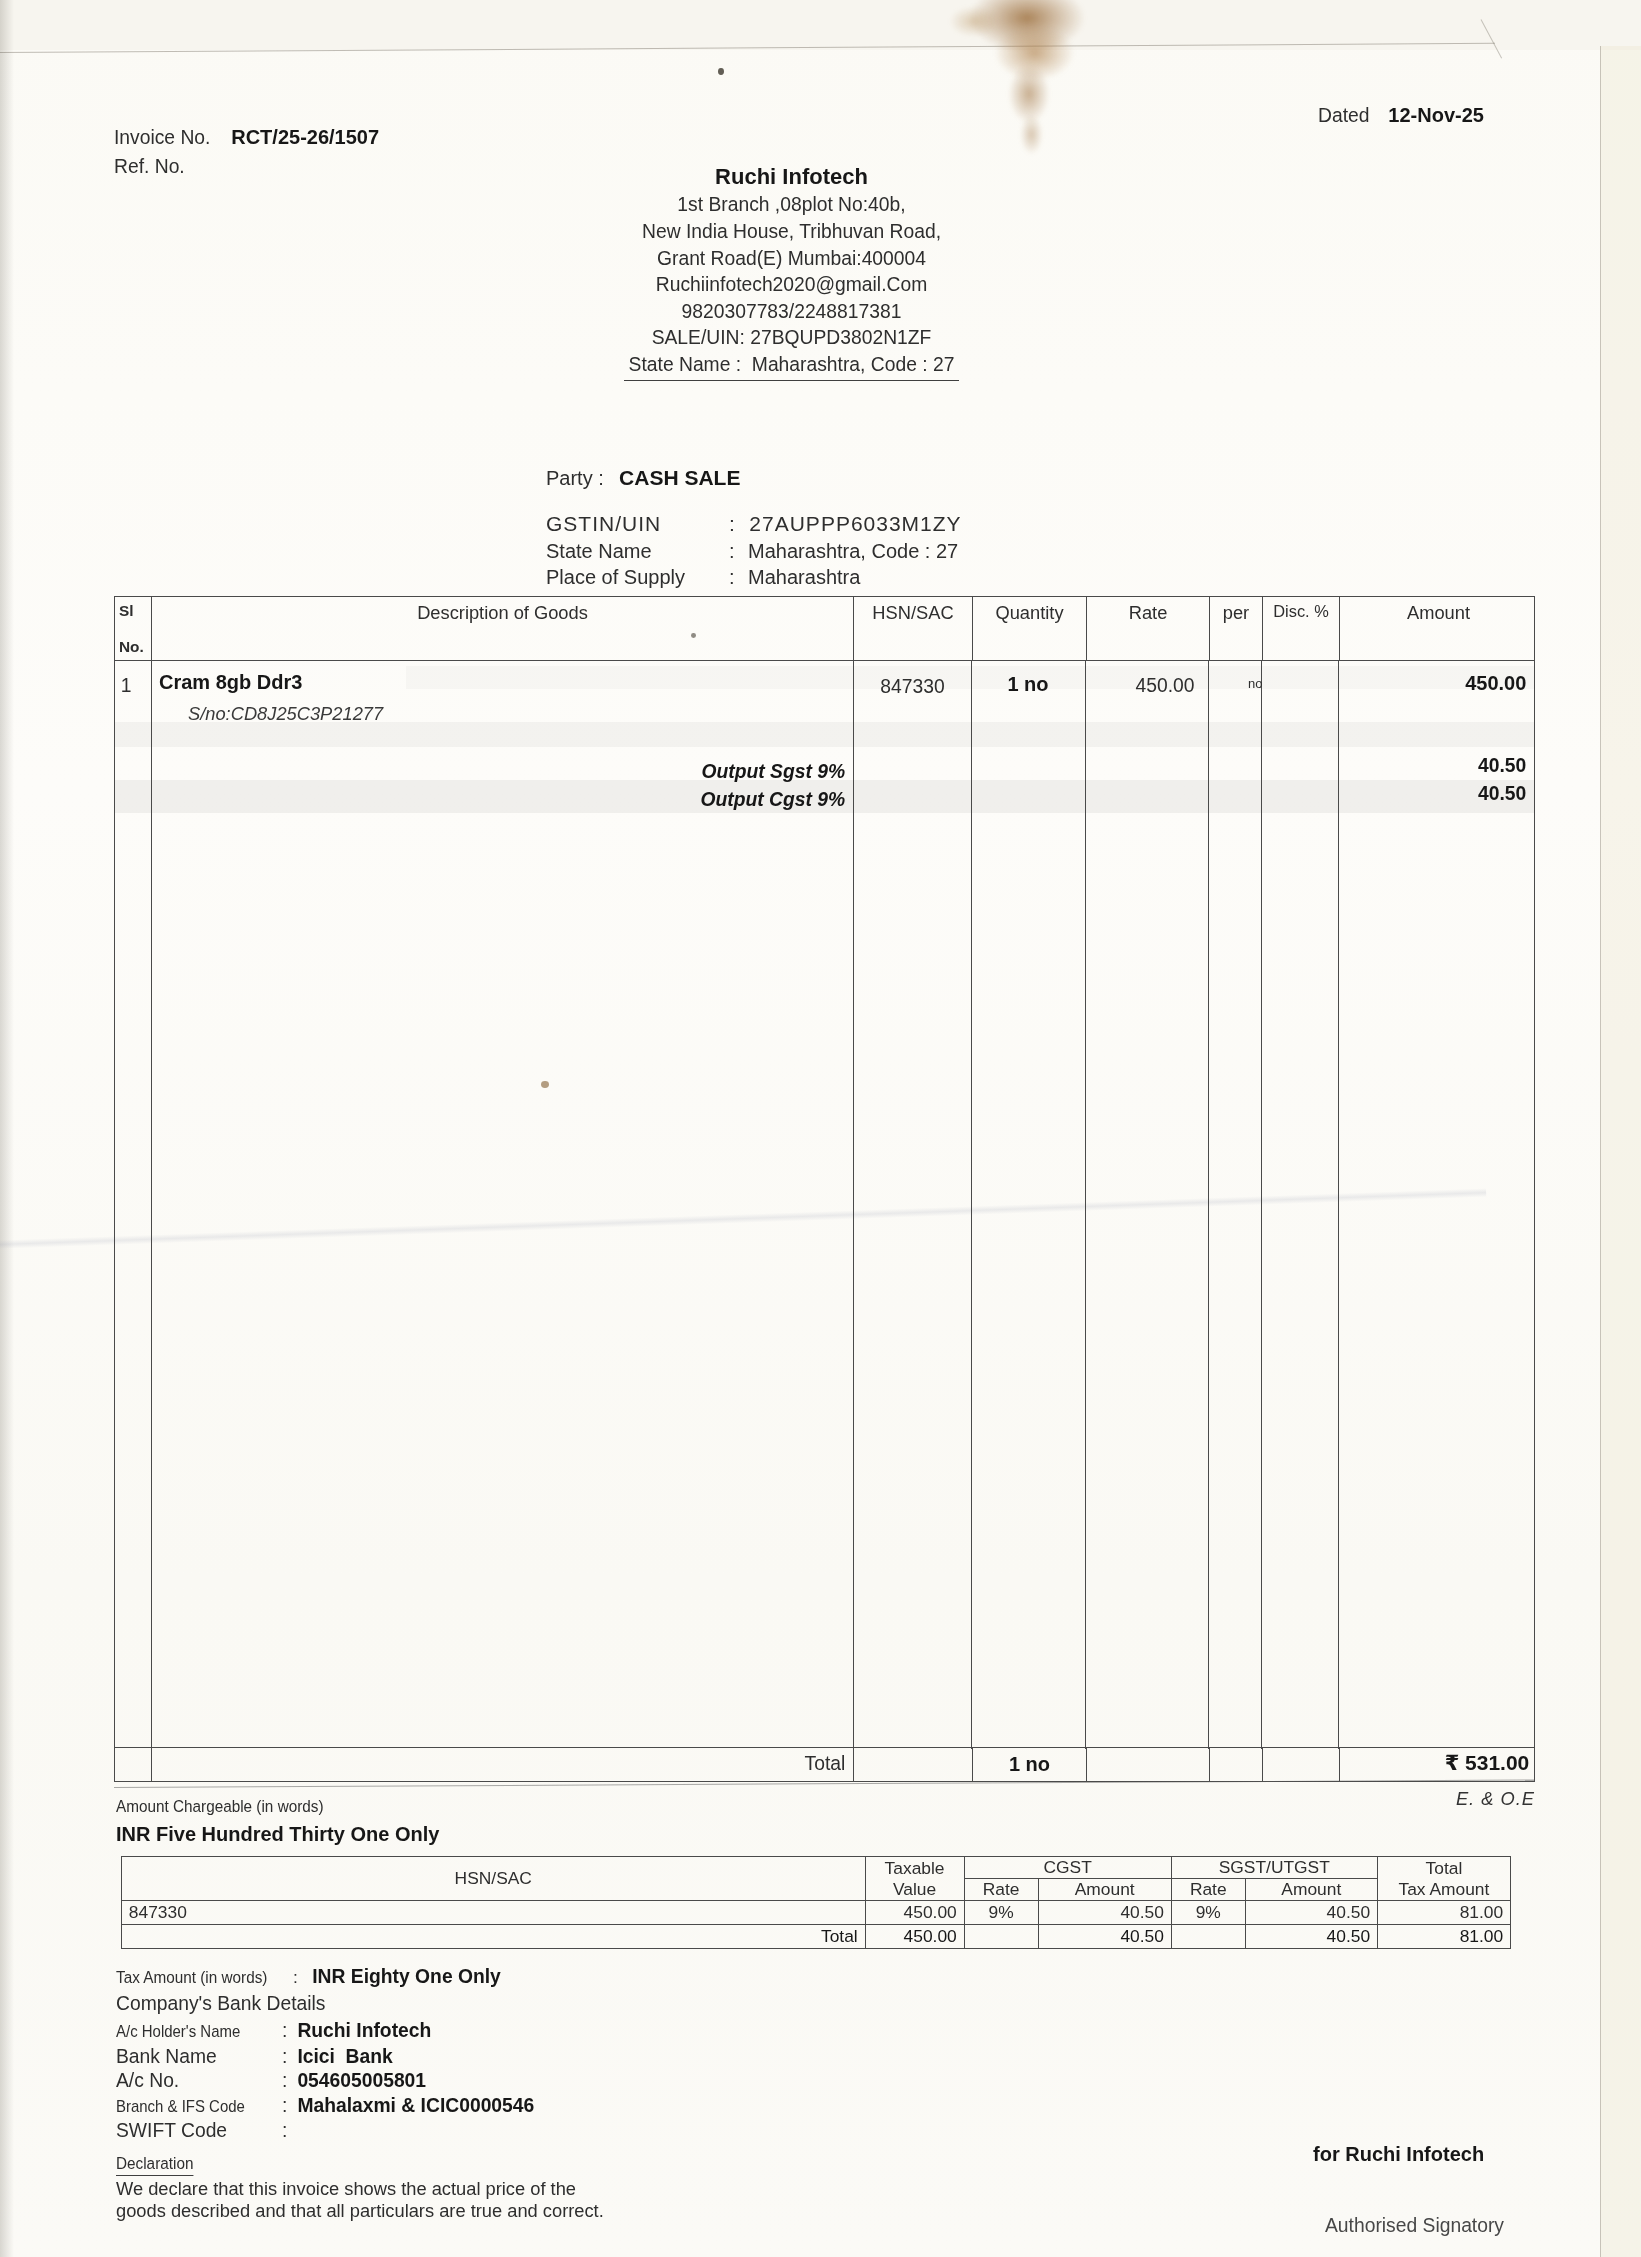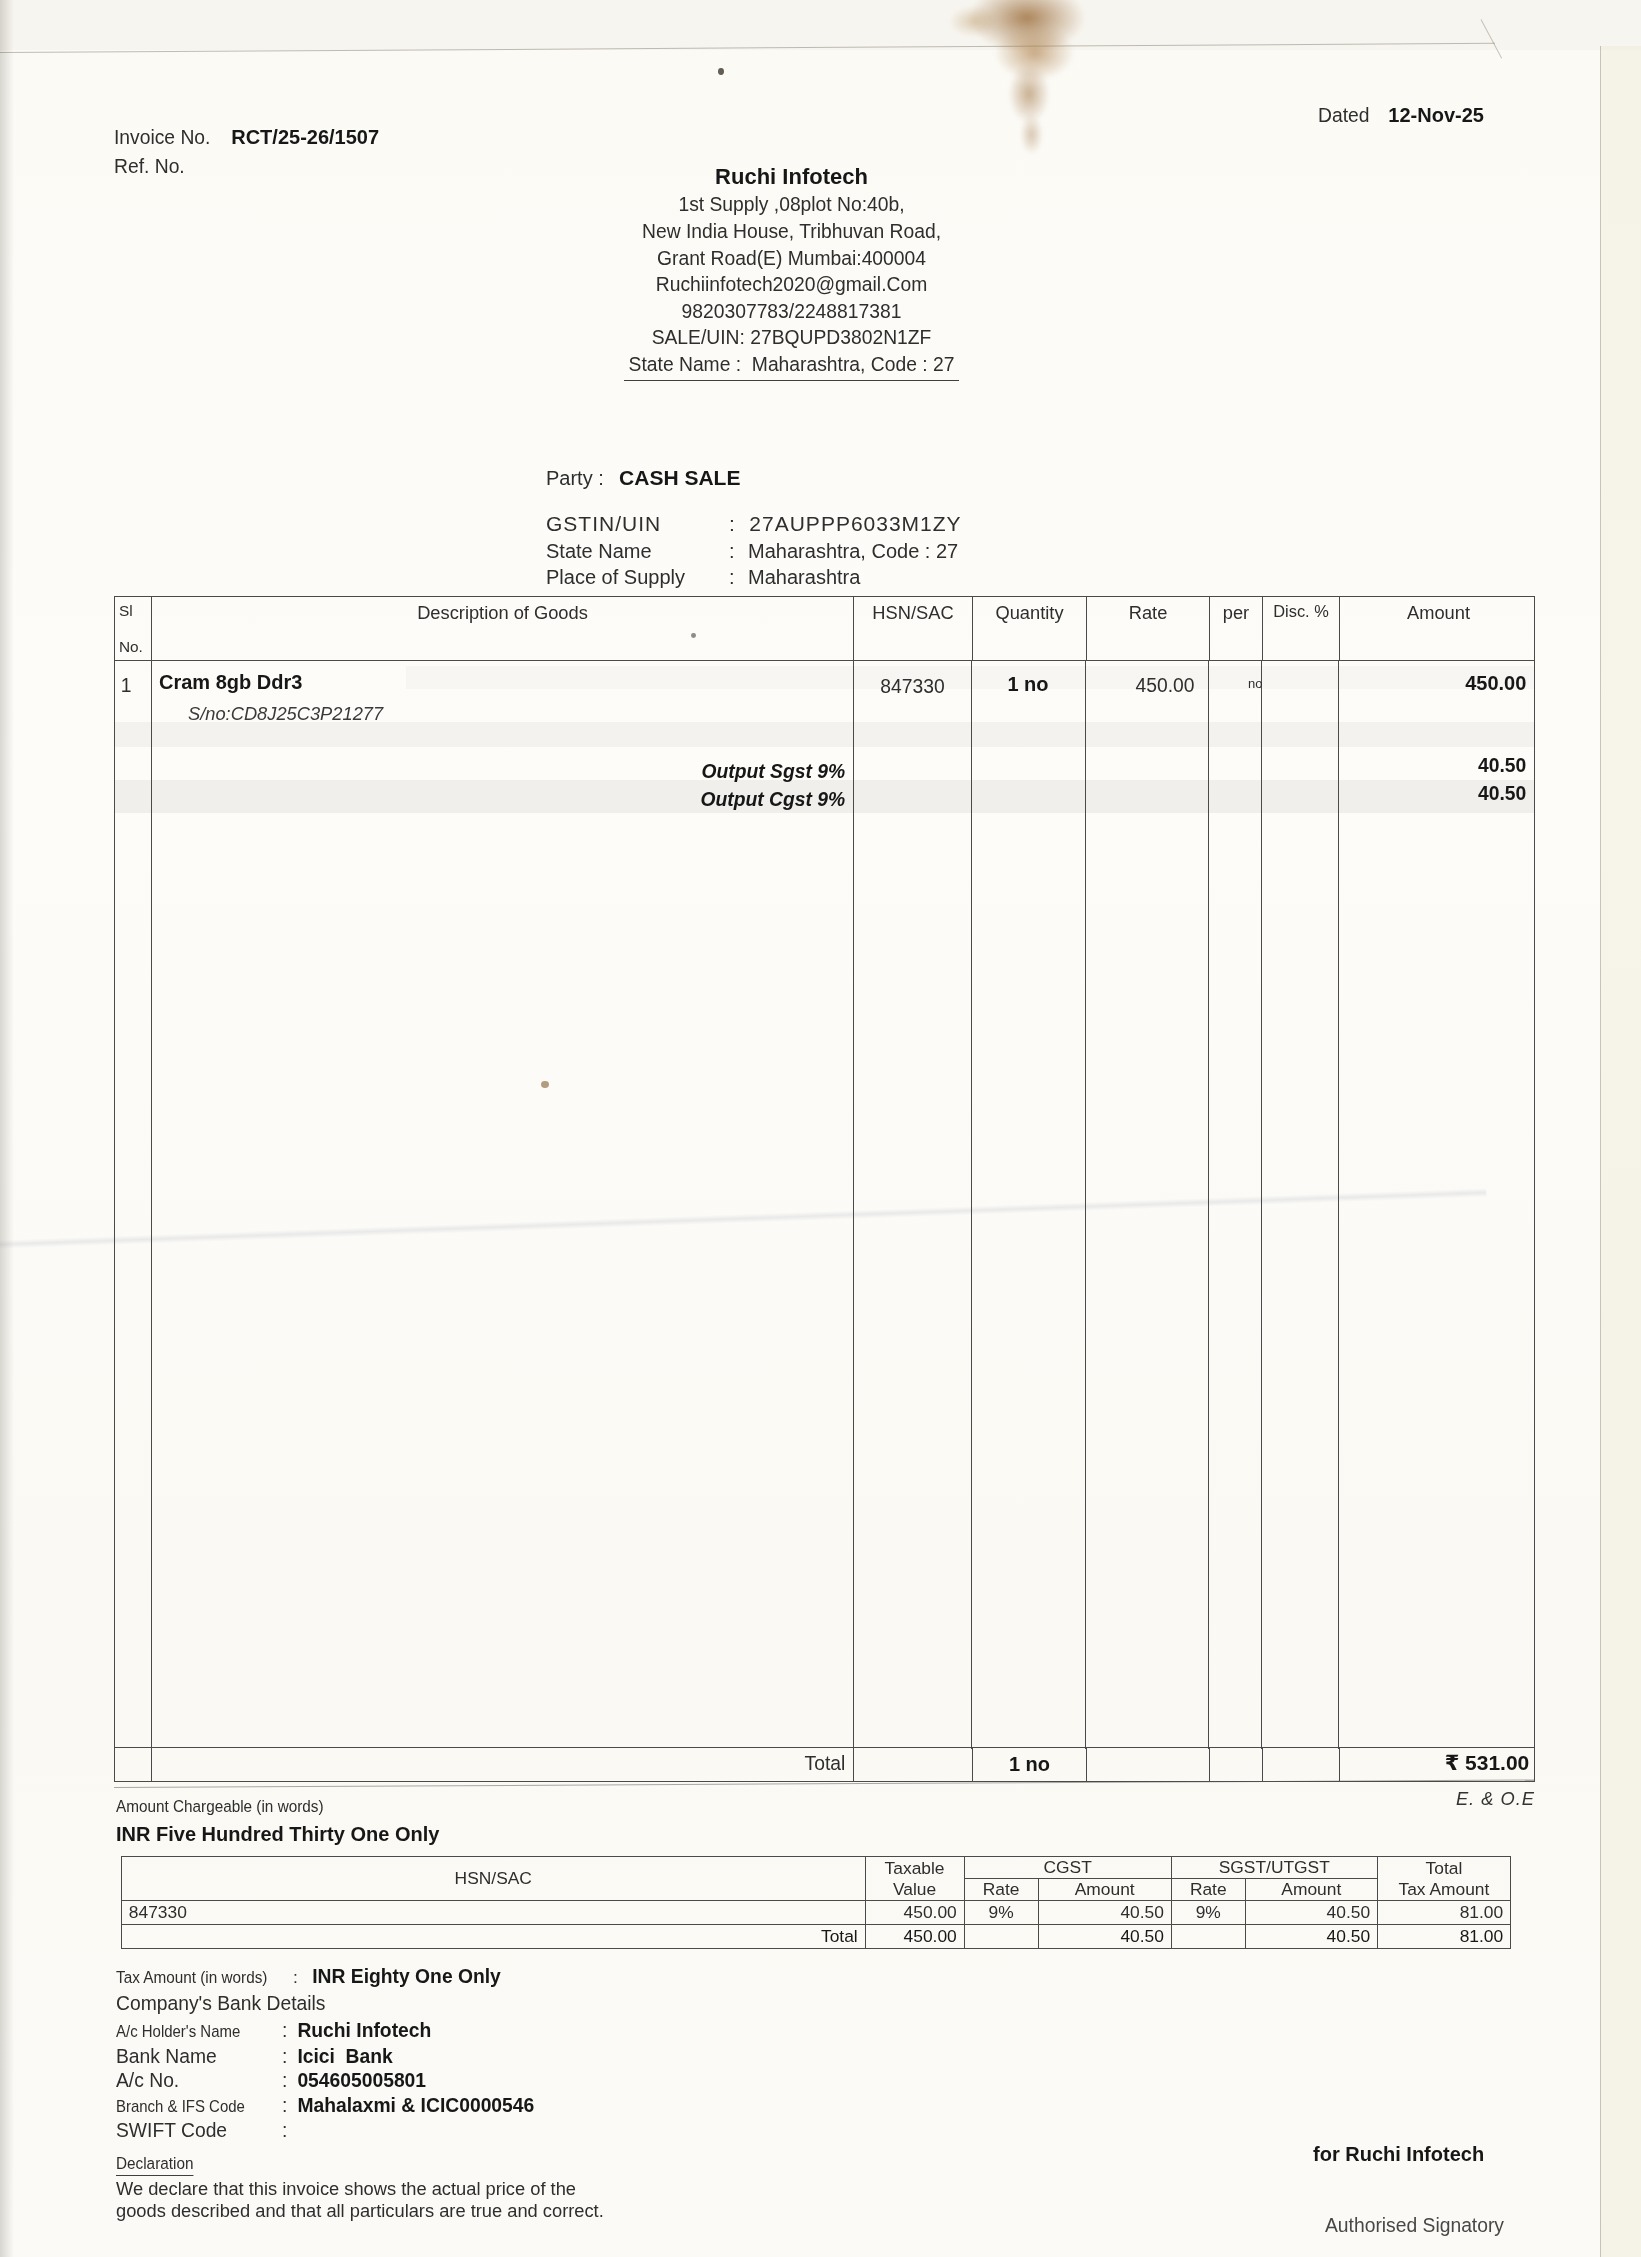--- a/index.html
+++ b/index.html
@@ -64,21 +64,21 @@
   .buyer .row { display:flex; line-height:26px; font-size:20px; }
   .buyer .lbl { width:183px; }
   .buyer .colon { margin-right:13.5px; }
   .buyer .row.gst { font-size:21px; letter-spacing:1px; line-height:29px; }
 
   
   .itable { left:114px; top:596px; width:1421px; height:1186px; border:1.5px solid #4a4a4a; font-size:18.3px; }
   .icols { display:grid; grid-template-columns:36px 702px 119px 114px 123px 53px 77px 198px; }
   .ihead { height:64px; border-bottom:1.5px solid #4a4a4a; }
   .ihead > div { border-left:1.4px solid #4a4a4a; text-align:center; padding-top:4.8px; }
-  .ihead > div:first-child { border-left:none; }
+  .ihead > div:first-child { border-left:none;font-weight:bold; }
   .hc-sl { display:flex; flex-direction:column; justify-content:space-between; font-size:15.4px;
            text-align:left !important; padding:2.9px 1.9px 3.9px 3.9px; }
   .hc-disc { font-size:16.4px; }
   .ibody { position:absolute; left:0; top:64px; width:100%; height:1088px; }
   .vl { position:absolute; top:0; bottom:0; border-left:1.4px solid #4a4a4a; }
   .itotal { position:absolute; left:0; bottom:0; width:100%; height:34px; border-top:1.5px solid #4a4a4a; }
   .itotal > div { border-left:1.4px solid #4a4a4a; height:100%; padding-top:4.8px; }
   .itotal > div:first-child { border-left:none; }
   .cell-item-sl { left:5.8px; top:13.5px; width:27px; font-size:19.3px; }
   .cell-item-name { left:44px; top:9.7px; font-size:20px; }
@@ -155,21 +155,21 @@
   <div class="abs ref-line">
     <span>Ref. No.</span>
   </div>
   <div class="abs dated-line">
     <span>Dated</span>
     <span class="b val">12-Nov-25</span>
   </div>
 
   <div class="abs company">
     <div class="name">Ruchi Infotech</div>
-    <div>1st Supply ,08plot No:40b,</div>
+    <div>1st Branch ,08plot No:40b,</div>
     <div>New India House, Tribhuvan Road,</div>
     <div>Grant Road(E) Mumbai:400004</div>
     <div>Ruchiinfotech2020@gmail.Com</div>
     <div>9820307783/2248817381</div>
     <div>SALE/UIN: 27BQUPD3802N1ZF</div>
     <div><span class="state pre">State Name :  Maharashtra, Code : 27</span></div>
   </div>
 
   <div class="abs party-line">
     <span>Party</span>

